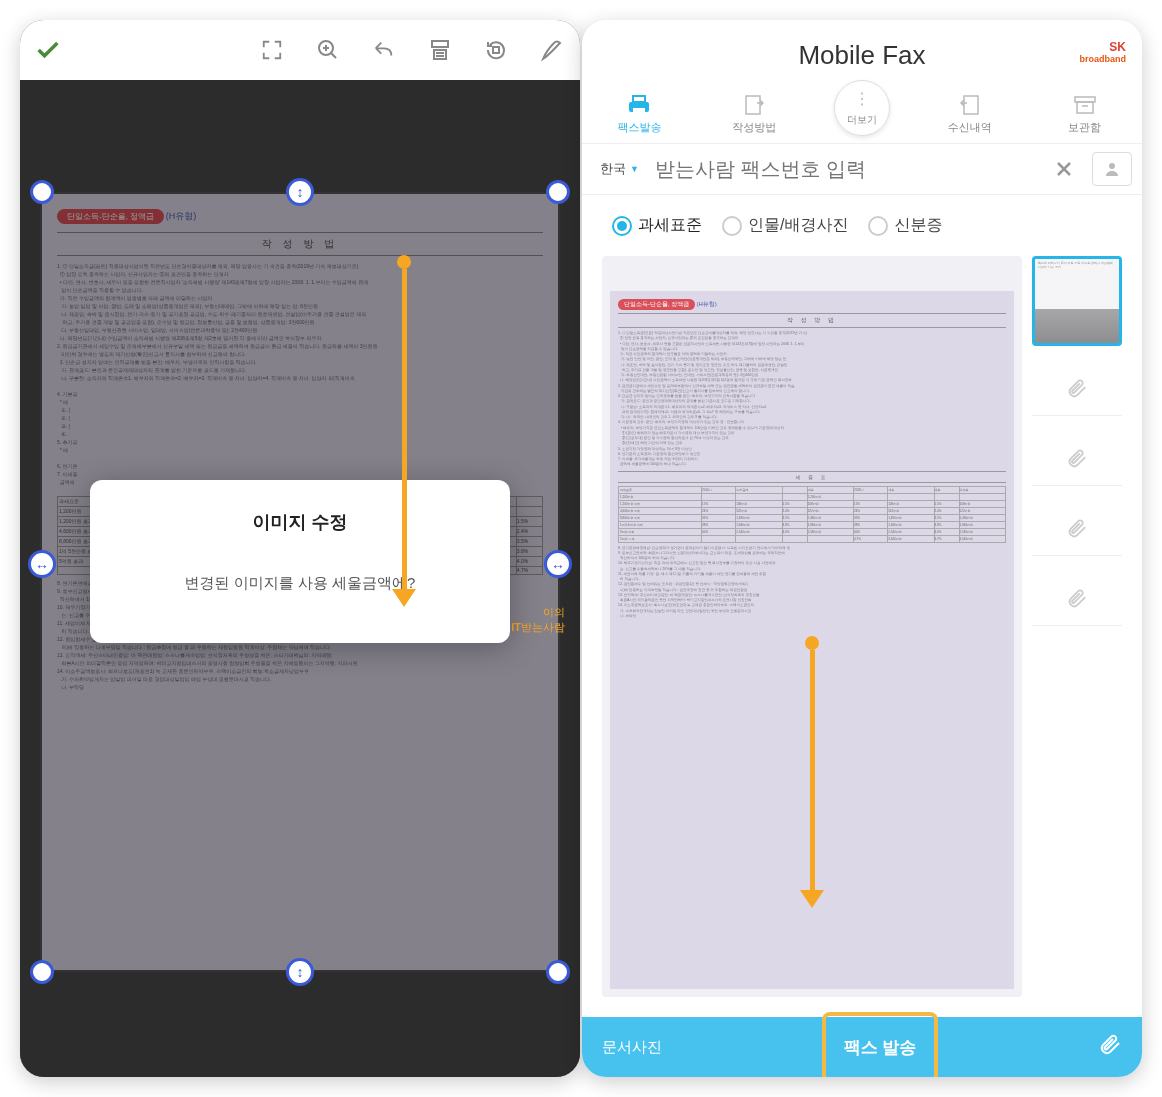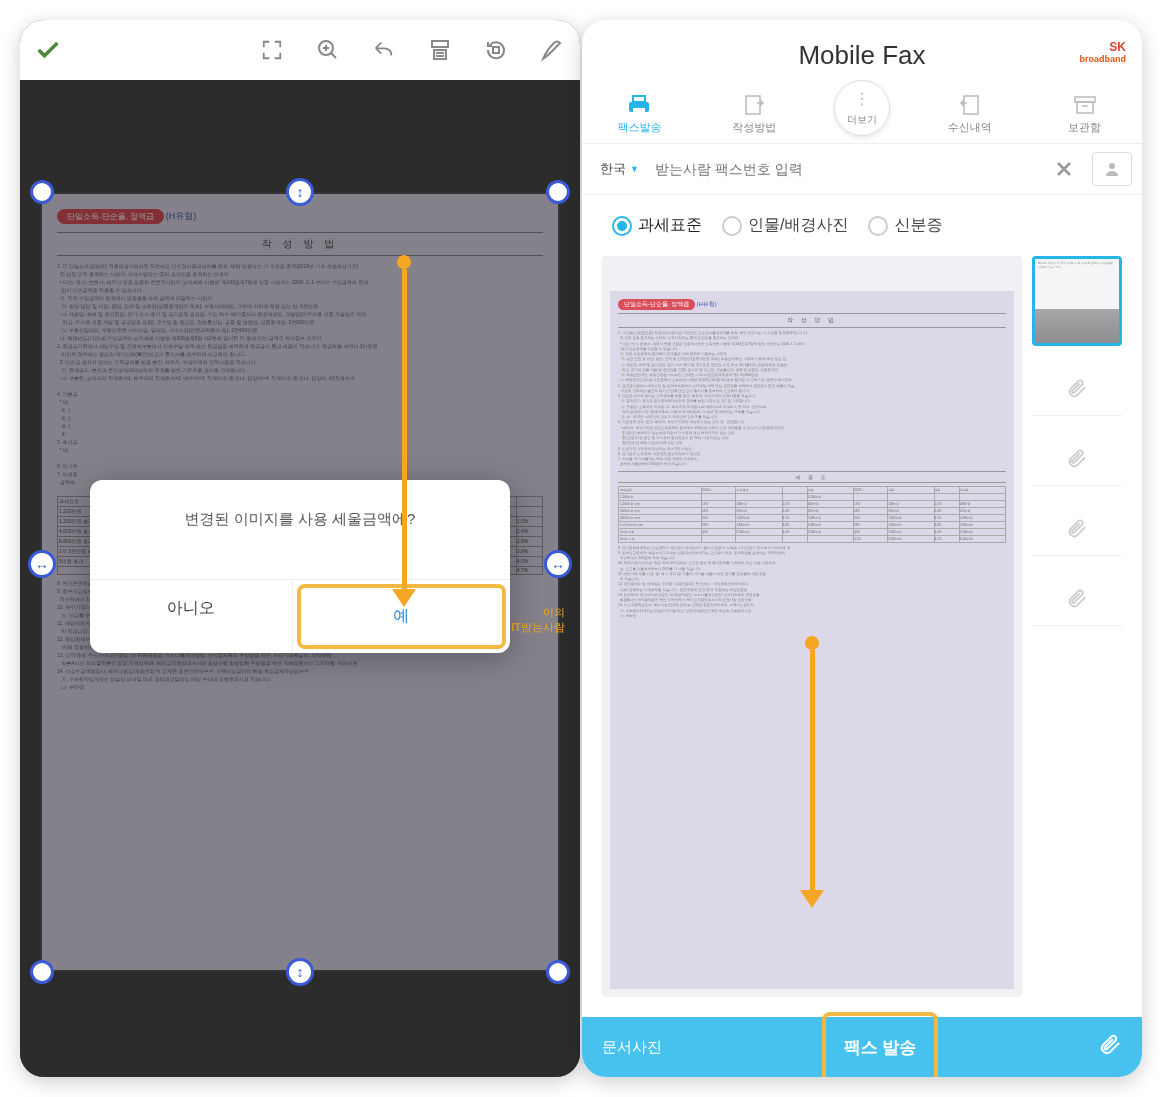--- a/index.html
+++ b/index.html
@@ -43,21 +43,21 @@
     .sk-brand-red { color: #d43; font-weight: bold; font-size: 12px; }
     
     .nav-tabs { display: flex; justify-content: space-around; padding: 5px 0 0; position: relative; }
     .nav-tab { display: flex; flex-direction: column; align-items: center; gap: 4px; font-size: 11px; color: #888; cursor: pointer; padding: 8px; width: 70px; }
     .nav-tab.active { color: #26b5e8; justify-content: space-between; }
     .nav-tab-icon { width: 26px; height: 22px; display: flex; align-items: center; justify-content: center; }
     .nav-tab-more { border: 1px solid #ddd; border-radius: 50%; width: 56px; height: 56px; box-shadow: 0 2px 5px rgba(0,0,0,0.1); margin-top: -6px; justify-content: center; }
     
     .recipient-row { display: flex; align-items: center; padding: 8px 10px; gap: 8px; border-top: 1px solid #eee; border-bottom: 1px solid #eee; }
     .country-select { display: flex; align-items: center; gap: 4px; font-size: 13px; color: #444; padding: 8px; cursor: pointer; }
-    .fax-input { flex: 1; border: none; font-size: 14px; color: #aaa; background: transparent; outline: none; }
+    .fax-input { flex: 1; border: none; font-size: 20px; color: #aaa; background: transparent; outline: none; }
     .recipient-btn { width: 40px; height: 34px; display: flex; align-items: center; justify-content: center; color: #999; cursor: pointer; }
     .contact-btn { border: 1px solid #ddd; border-radius: 4px; }
     
     .photo-type-row { display: flex; gap: 20px; padding: 20px 30px; font-size: 16px; color: #444; }
     .radio-opt { display: flex; align-items: center; gap: 6px; cursor: pointer; }
     .radio-circle { width: 20px; height: 20px; border: 2px solid #ccc; border-radius: 50%; display: flex; align-items: center; justify-content: center; }
     .radio-circle.checked { border-color: #26b5e8; }
     .radio-dot { width: 10px; height: 10px; background: #26b5e8; border-radius: 50%; }
     .radio-opt.active { color: #222; font-weight: 500; }
     
@@ -287,25 +287,22 @@
     <div class="crop-mid" style="bottom:91px;left:50%;transform:translateX(-50%)">↕</div>
     <div class="crop-mid" style="top:470px;left:8px">↔</div>
     <div class="crop-mid" style="top:470px;right:8px">↔</div>
 
     <div class="watermark" style="right:15px;left:auto;">
       <span class="wm-orange">이의</span><br>
       <span style="color:#f5a623;font-weight:bold">IT</span><span class="wm-orange">받는사람</span>
     </div>
 
     <div class="dialog">
+      <div class="dialog-title">이미지 수정</div>
       <div class="dialog-msg">변경된 이미지를 사용 세울금액에?</div>
-      <div class="dialog-btns">
-        <div class="dialog-btn dialog-btn-no">아니오</div>
-        <div class="dialog-btn dialog-btn-yes">예</div>
-      </div>
     </div>
 
     <div class="arrow-annotation" style="top:175px;left:372px;">
       <div class="arrow-tail-dot" style="margin:0 auto"></div>
       <div class="arrow-line" style="width:5px;height:320px;margin:0 auto"></div>
       <div class="arrow-head" style="margin:0 auto"></div>
     </div>
   </div>
 </div>
 

